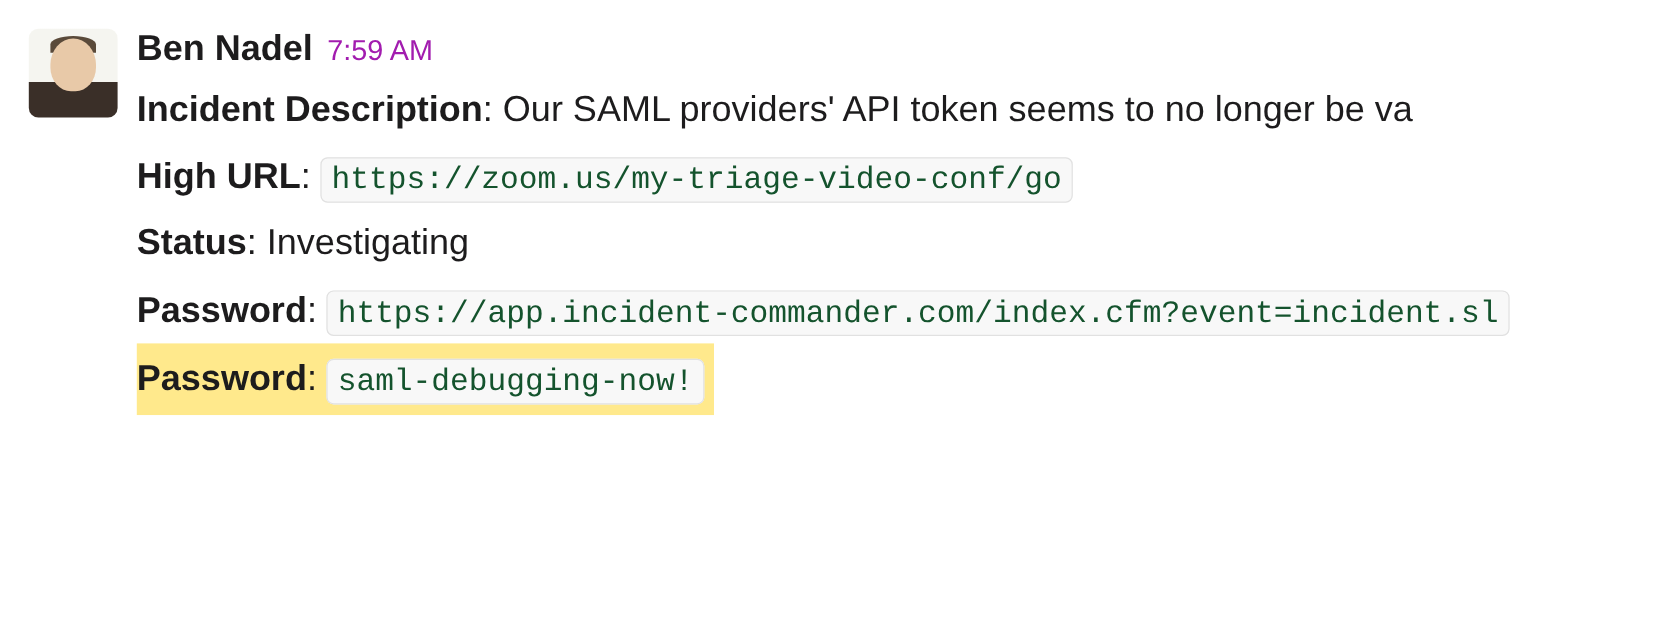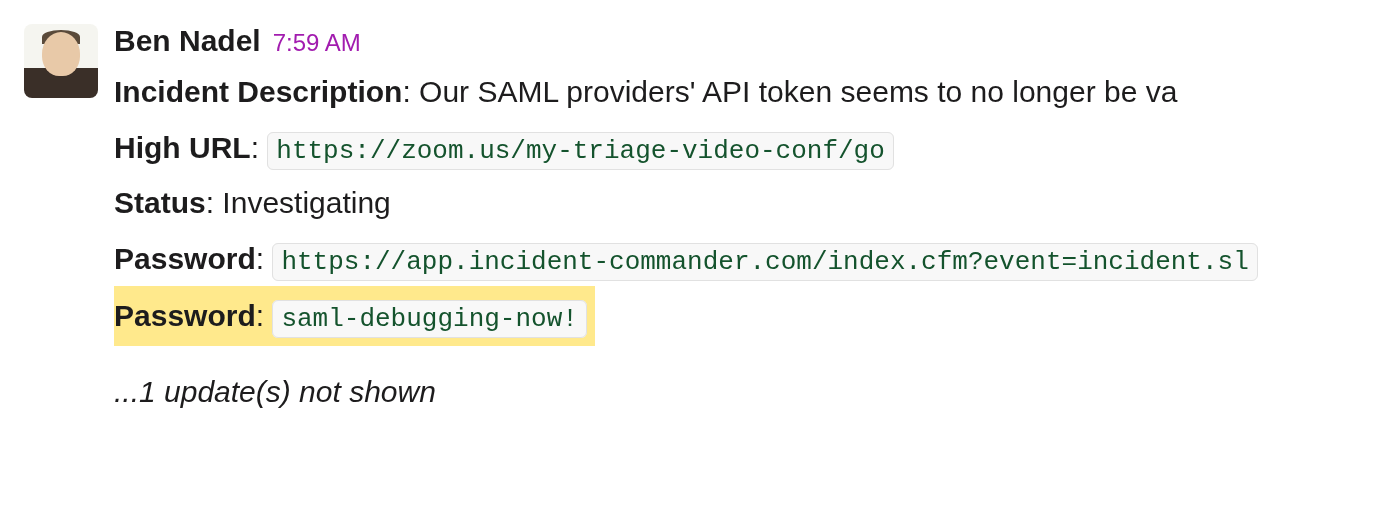--- a/index.html
+++ b/index.html
@@ -132,16 +132,15 @@
       <div class="line">
         <span class="field-label">Password</span><span>: </span><span class="code">https://app.incident-commander.com/index.cfm?event=incident.sl</span>
       </div>
 
       <div class="line">
         <span class="highlight-line">
           <span class="field-label">Password</span><span>: </span><span class="code">saml-debugging-now!</span>
         </span>
       </div>
 
-      <div class="updates-note">...1 update(s) not shown</div>
     </div>
   </div>
 </div>
 
 </body></html>

